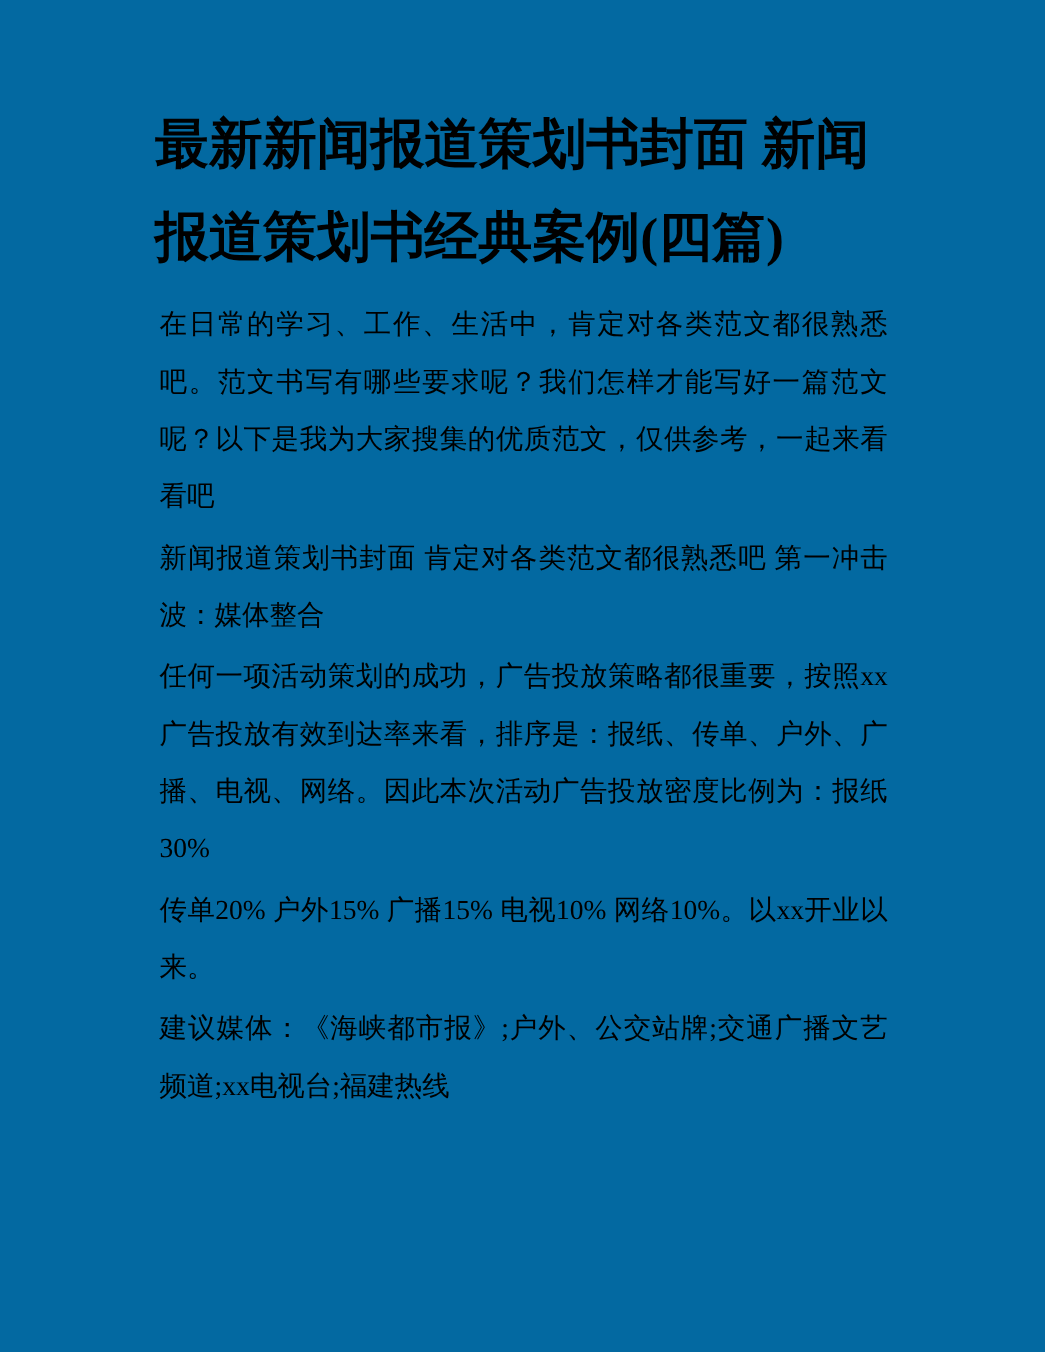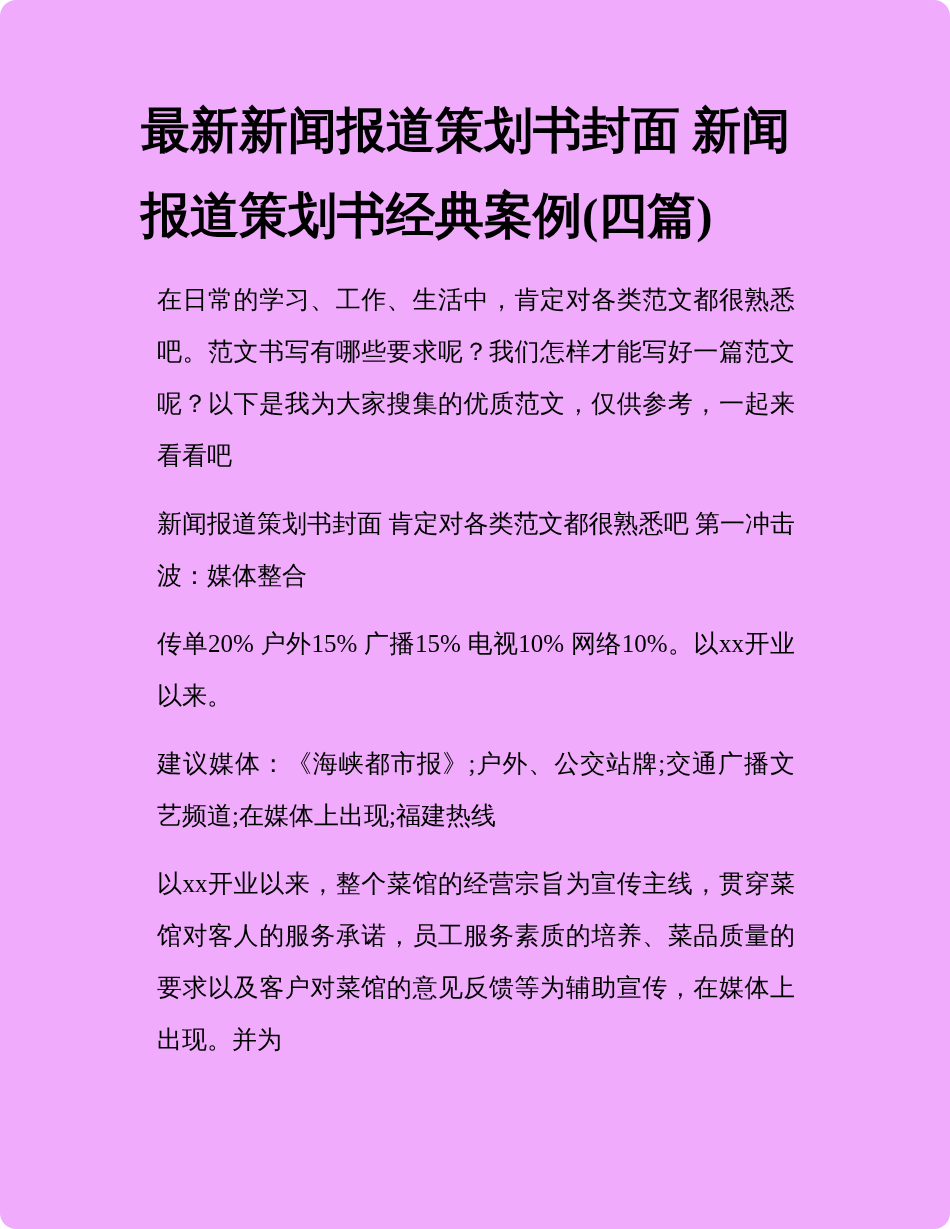--- a/index.html
+++ b/index.html
@@ -4,24 +4,23 @@
   <style>
     * { box-sizing: border-box; margin: 0; padding: 0; }
     html, body {
       background: #ffffff;
       font-family: "Liberation Serif", "DejaVu Serif", serif;
     }
     .page {
       position: relative;
       width: 950px;
       height: 1229px;
-      background: #f0abfc;
+      background: #0369a1;
       overflow: hidden;
       color: #000000;
-      border-radius: 16px;
     }
     .content {
       position: absolute;
       left: 141px;
       top: 88px;
       width: 670px;
     }
     .title {
       font-family: "Liberation Serif", "DejaVu Serif", serif;
       font-weight: 700;
@@ -32,29 +31,29 @@
       text-align: left;
     }
     .para {
       font-family: "Liberation Serif", "DejaVu Serif", serif;
       font-weight: 400;
       font-size: 25px;
       line-height: 52px;
       color: #000000;
       text-align: justify;
       text-justify: inter-ideograph;
-      margin: 16px;
+      margin: 4px;
       word-break: break-all;
     }
   </style>
 </head>
 <body>
 
 <div class="page">
   <div class="content">
     <h1 class="title">最新新闻报道策划书封面 新闻报道策划书经典案例(四篇)</h1>
     <p class="para">在日常的学习、工作、生活中，肯定对各类范文都很熟悉吧。范文书写有哪些要求呢？我们怎样才能写好一篇范文呢？以下是我为大家搜集的优质范文，仅供参考，一起来看看吧</p>
     <p class="para">新闻报道策划书封面 肯定对各类范文都很熟悉吧 第一冲击波：媒体整合</p>
+    <p class="para">任何一项活动策划的成功，广告投放策略都很重要，按照xx广告投放有效到达率来看，排序是：报纸、传单、户外、广播、电视、网络。因此本次活动广告投放密度比例为：报纸30%</p>
     <p class="para">传单20% 户外15% 广播15% 电视10% 网络10%。以xx开业以来。</p>
-    <p class="para">建议媒体：《海峡都市报》;户外、公交站牌;交通广播文艺频道;在媒体上出现;福建热线</p>
-    <p class="para">以xx开业以来，整个菜馆的经营宗旨为宣传主线，贯穿菜馆对客人的服务承诺，员工服务素质的培养、菜品质量的要求以及客户对菜馆的意见反馈等为辅助宣传，在媒体上出现。并为</p>
+    <p class="para">建议媒体：《海峡都市报》;户外、公交站牌;交通广播文艺频道;xx电视台;福建热线</p>
   </div>
 </div>
 
 </body></html>

